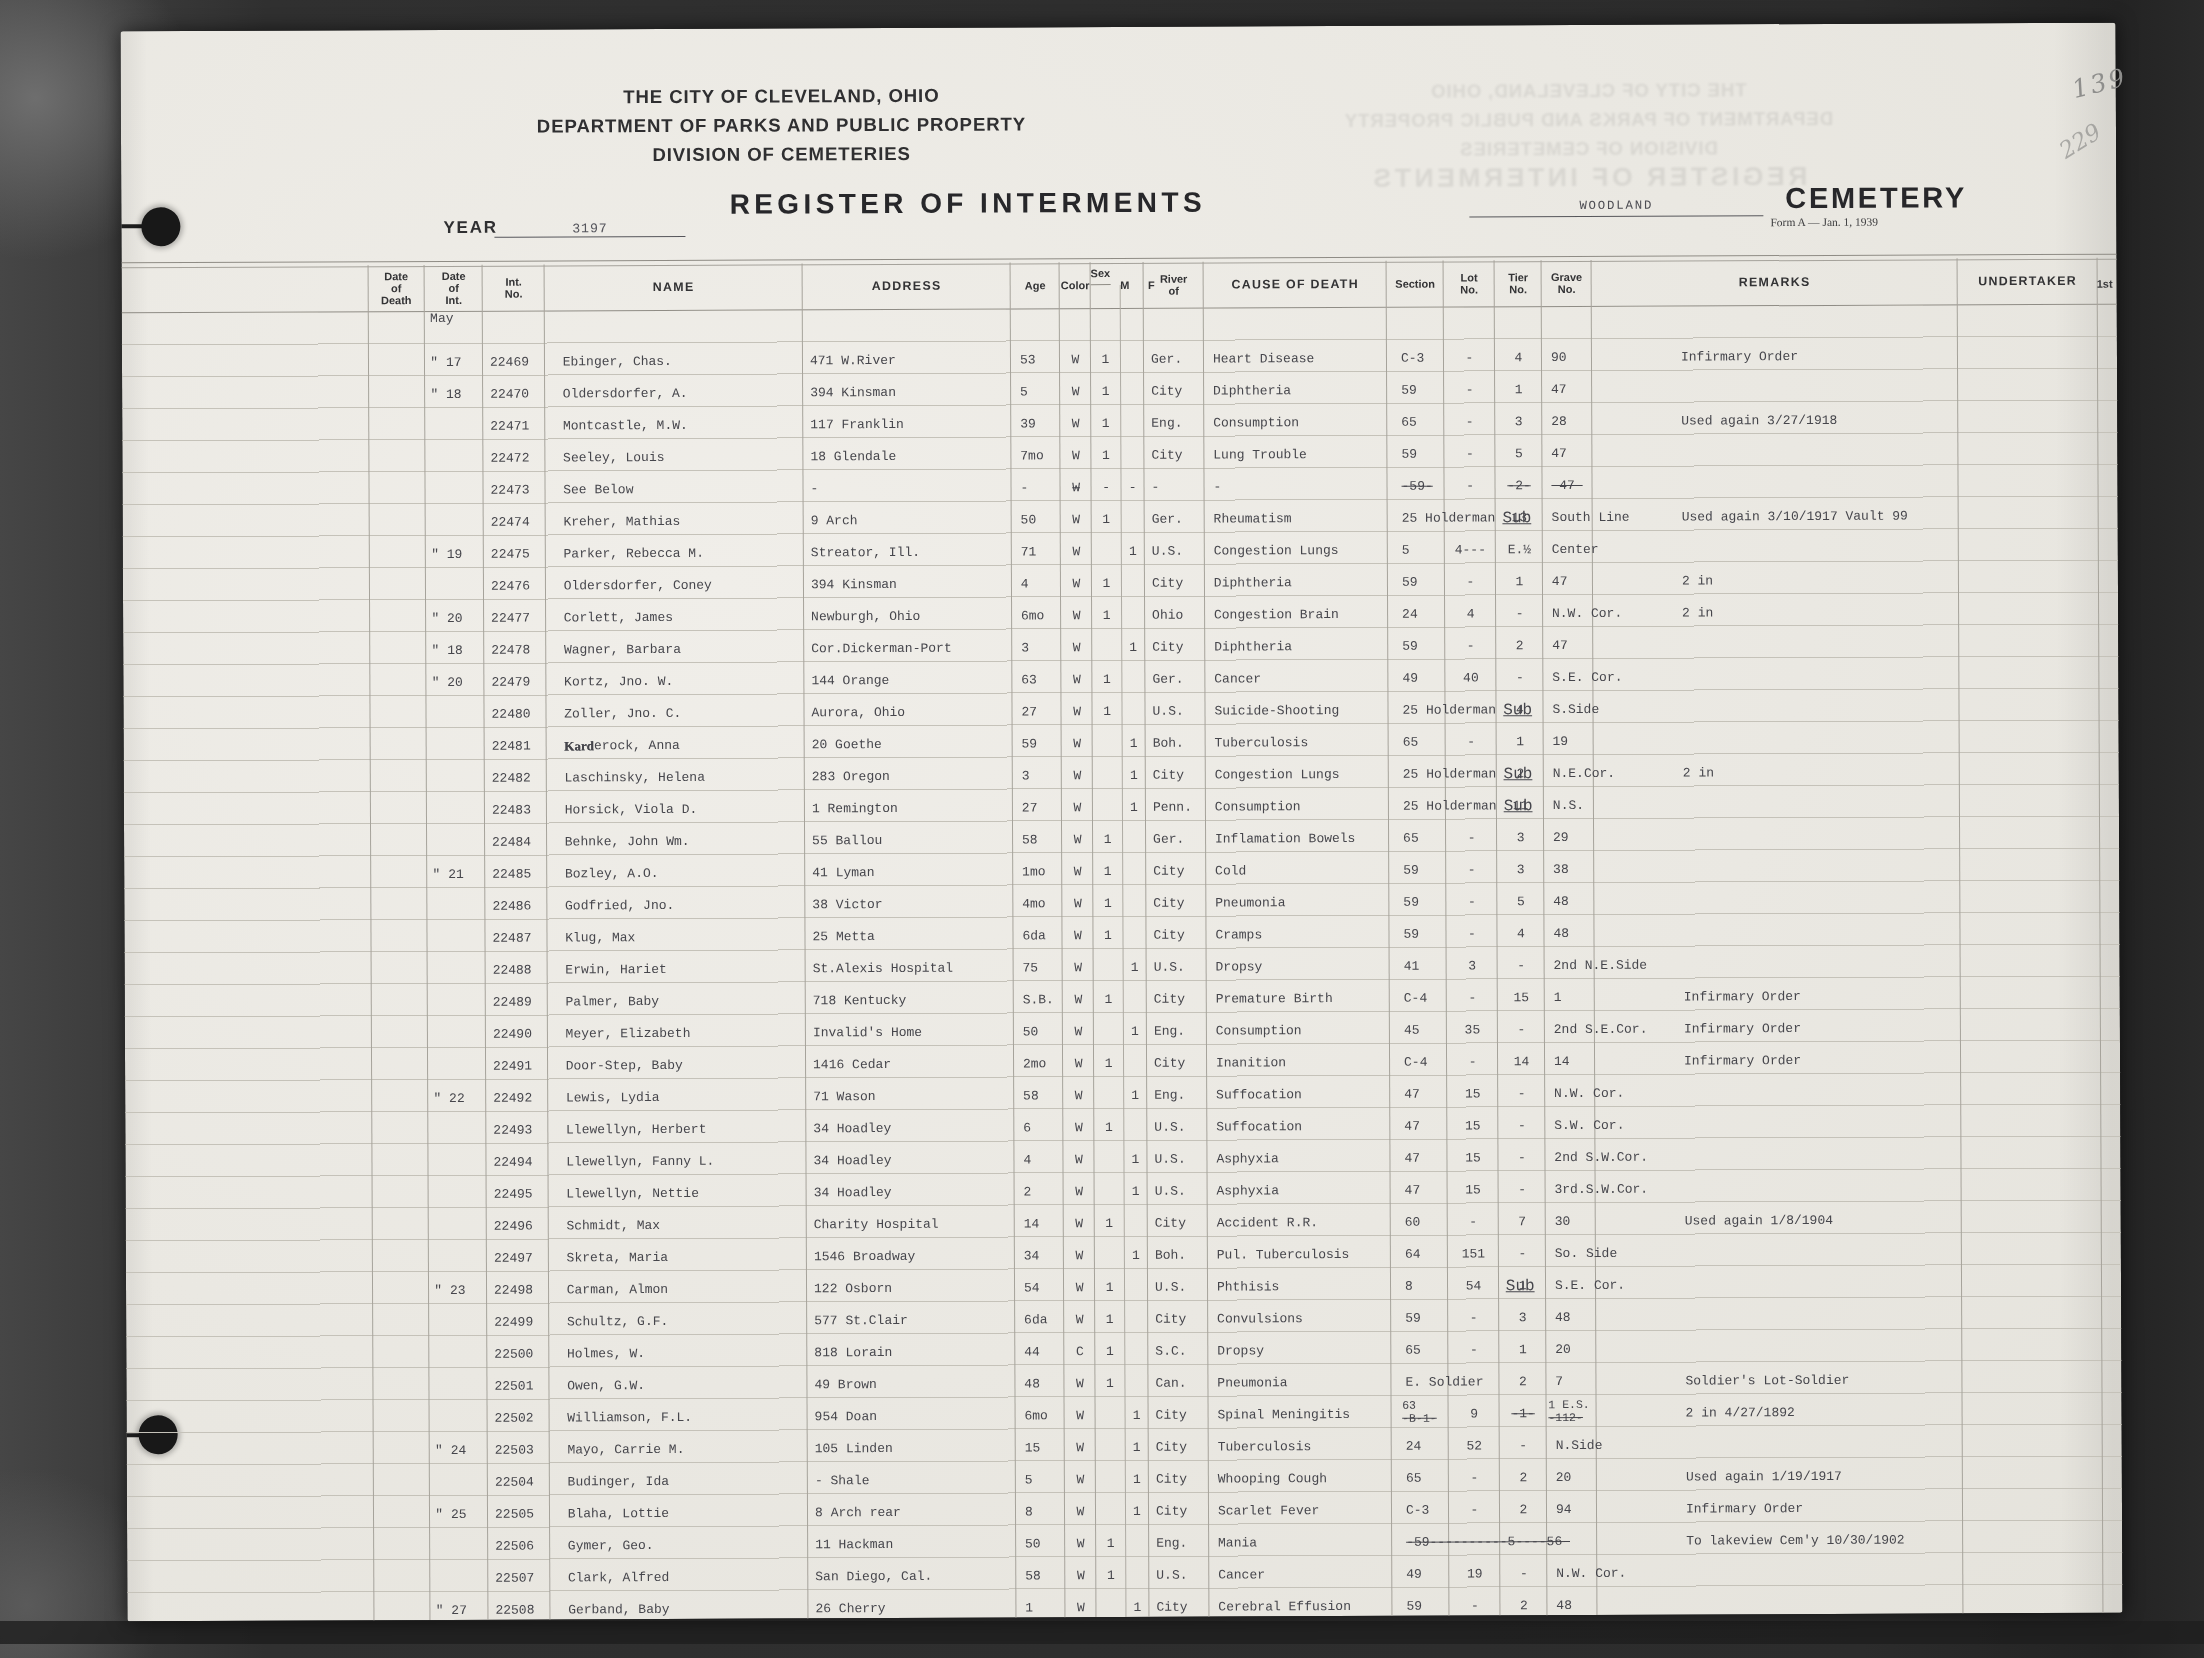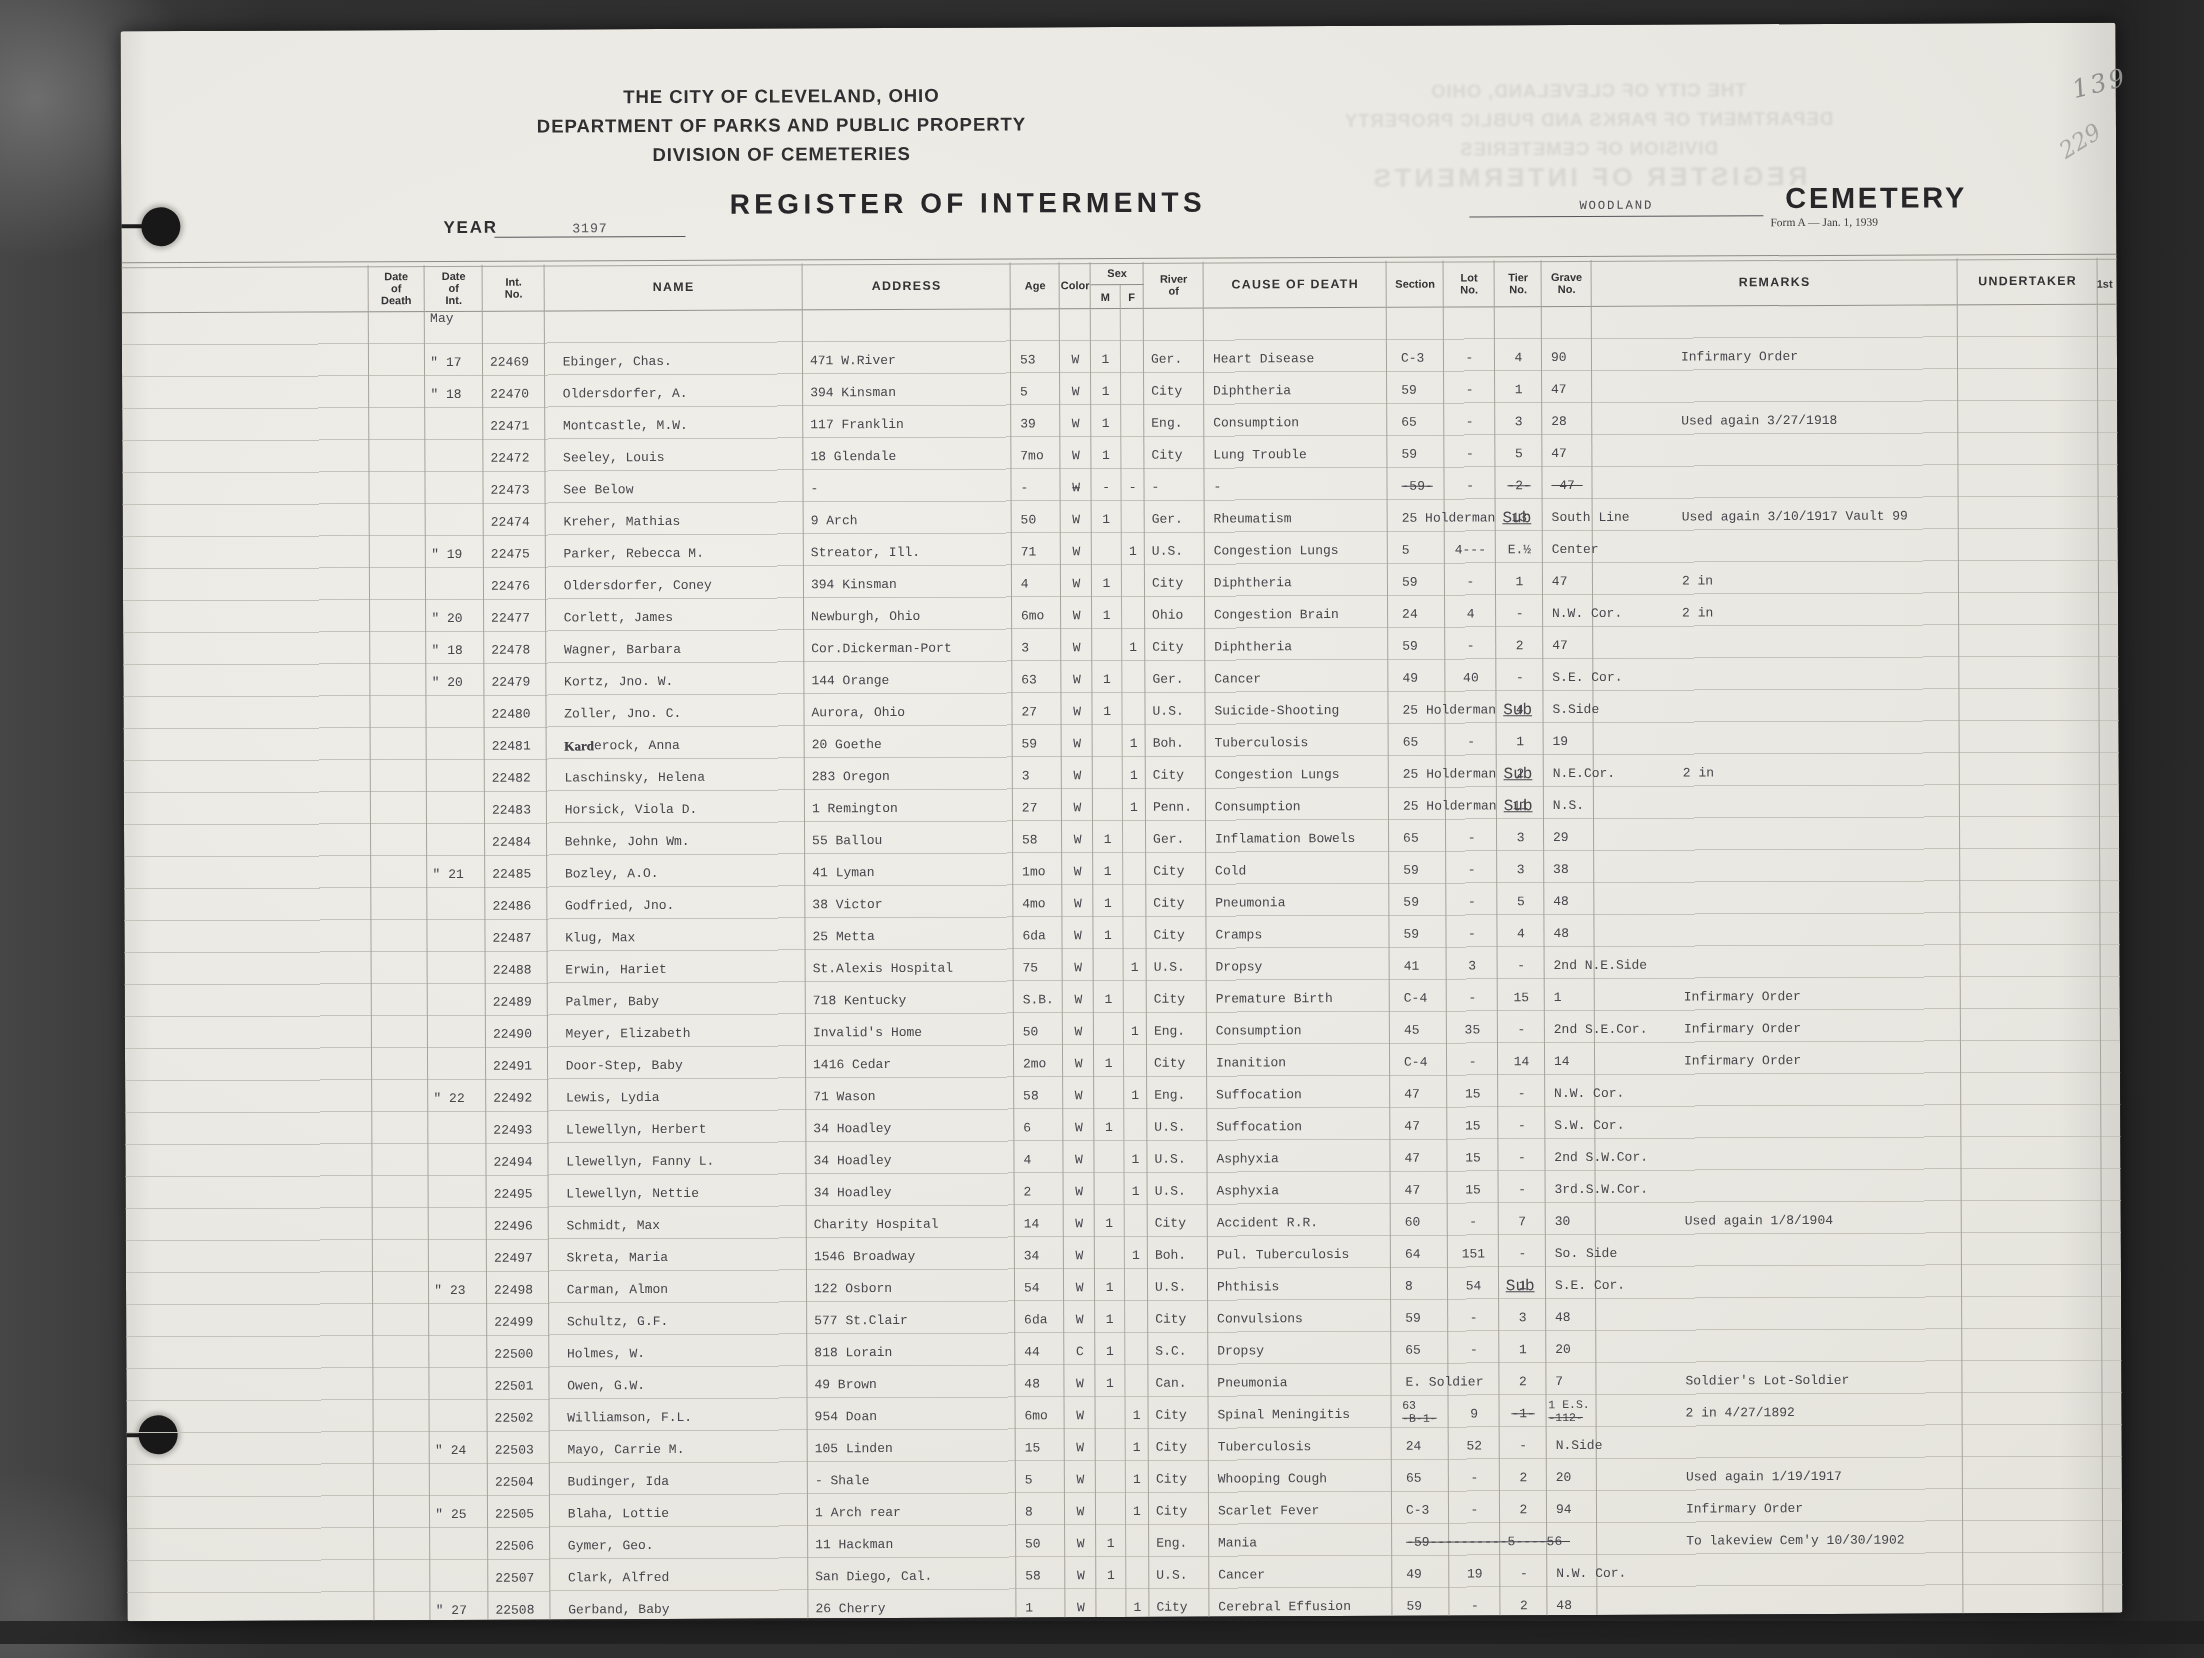--- a/index.html
+++ b/index.html
@@ -60,21 +60,21 @@
     grid-template-columns:57px 58px 62px 258px 208px 49px 31px 53px 60px 183px 57px 51px 47px 50px 366px 140px;}
   .vlines div{border-right:0.9px solid #a6a39b;}
   .vlines div:first-child{border-left:0.9px solid #a6a39b;}
   .mf-divider{position:absolute;left:752px;top:23px;bottom:0;width:0.9px;background:#aeaba3;}
 
   .thead{position:absolute;left:0;top:0;right:0;height:46px;display:grid;color:#333335;
     grid-template-columns:57px 58px 62px 258px 208px 49px 31px 53px 60px 183px 57px 51px 47px 50px 366px 140px;}
   .hc{display:flex;flex-direction:column;align-items:center;justify-content:center;text-align:center;
     font-size:11px;font-weight:bold;line-height:12px;}
   .hc.big{font-size:12.4px;letter-spacing:1.3px;}
-  .hc-sex{display:flex;flex-direction:column;font-weight:bold;}
+  .hc-sex{display:flex;flex-direction:row;font-weight:bold;}
   .sex-top{height:22px;display:flex;align-items:center;justify-content:center;font-size:11px;border-bottom:0.9px solid #8f8c85;}
   .sex-mf{flex:1;display:grid;grid-template-columns:29px 24px;font-size:11px;}
   .sex-mf span{display:flex;align-items:center;justify-content:center;}
 
   .tbody{position:absolute;left:0;top:46px;right:0;}
   .trow{display:grid;height:32px;
     grid-template-columns:57px 58px 62px 258px 208px 49px 31px 29px 24px 60px 183px 57px 51px 47px 50px 366px 140px;}
   .cell{position:relative;display:flex;align-items:flex-end;padding-bottom:6.2px;
     font-family:"Liberation Mono",monospace;font-size:13px;line-height:13.3px;color:#46464c;
     white-space:pre;overflow:visible;}
@@ -913,21 +913,21 @@
             <div class="cell c-tier">2</div>
             <div class="cell c-grave">20</div>
             <div class="cell c-rem">Used again 1/19/1917</div>
             <div class="cell c-und"></div>
           </div>
           <div class="trow">
             <div class="cell c-dd"></div>
             <div class="cell c-di">" 25</div>
             <div class="cell c-no">22505</div>
             <div class="cell c-name">Blaha, Lottie</div>
-            <div class="cell c-addr">1 Arch rear</div>
+            <div class="cell c-addr">8 Arch rear</div>
             <div class="cell c-age">8</div>
             <div class="cell c-color">W</div>
             <div class="cell c-m"></div>
             <div class="cell c-f">1</div>
             <div class="cell c-nat">City</div>
             <div class="cell c-cause">Scarlet Fever</div>
             <div class="cell c-sec">C-3</div>
             <div class="cell c-lot">-</div>
             <div class="cell c-tier">2</div>
             <div class="cell c-grave">94</div>

